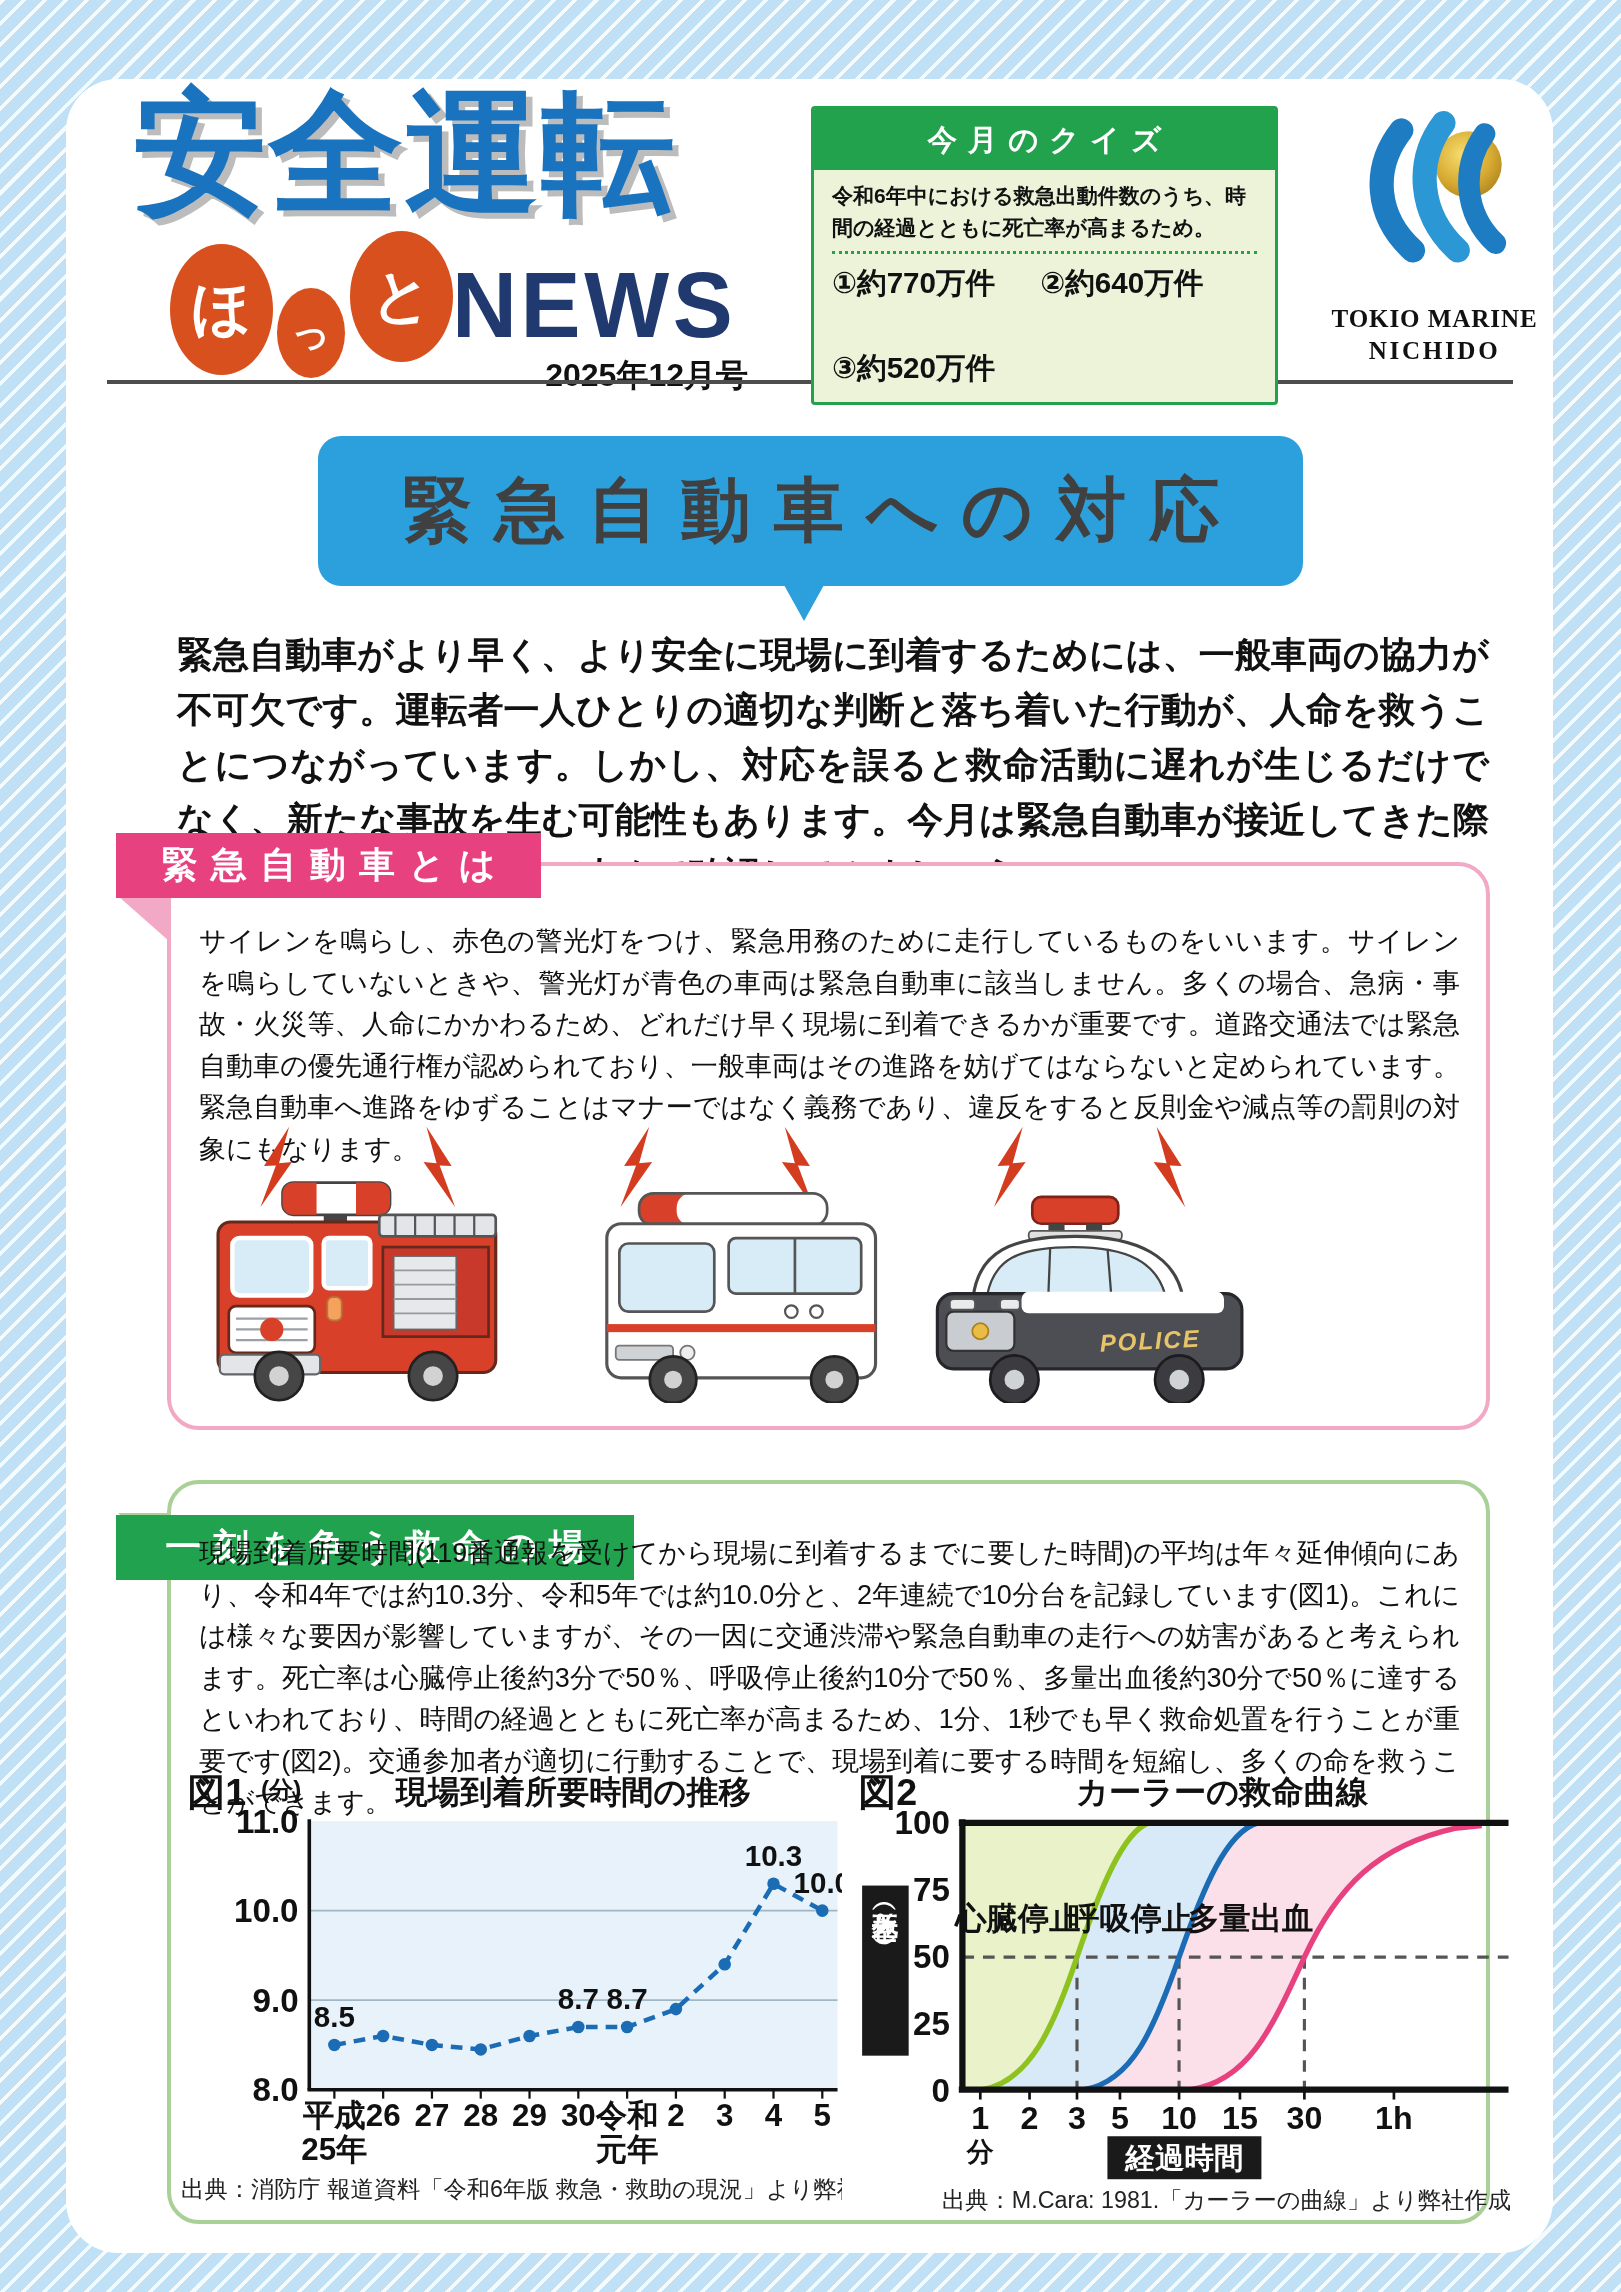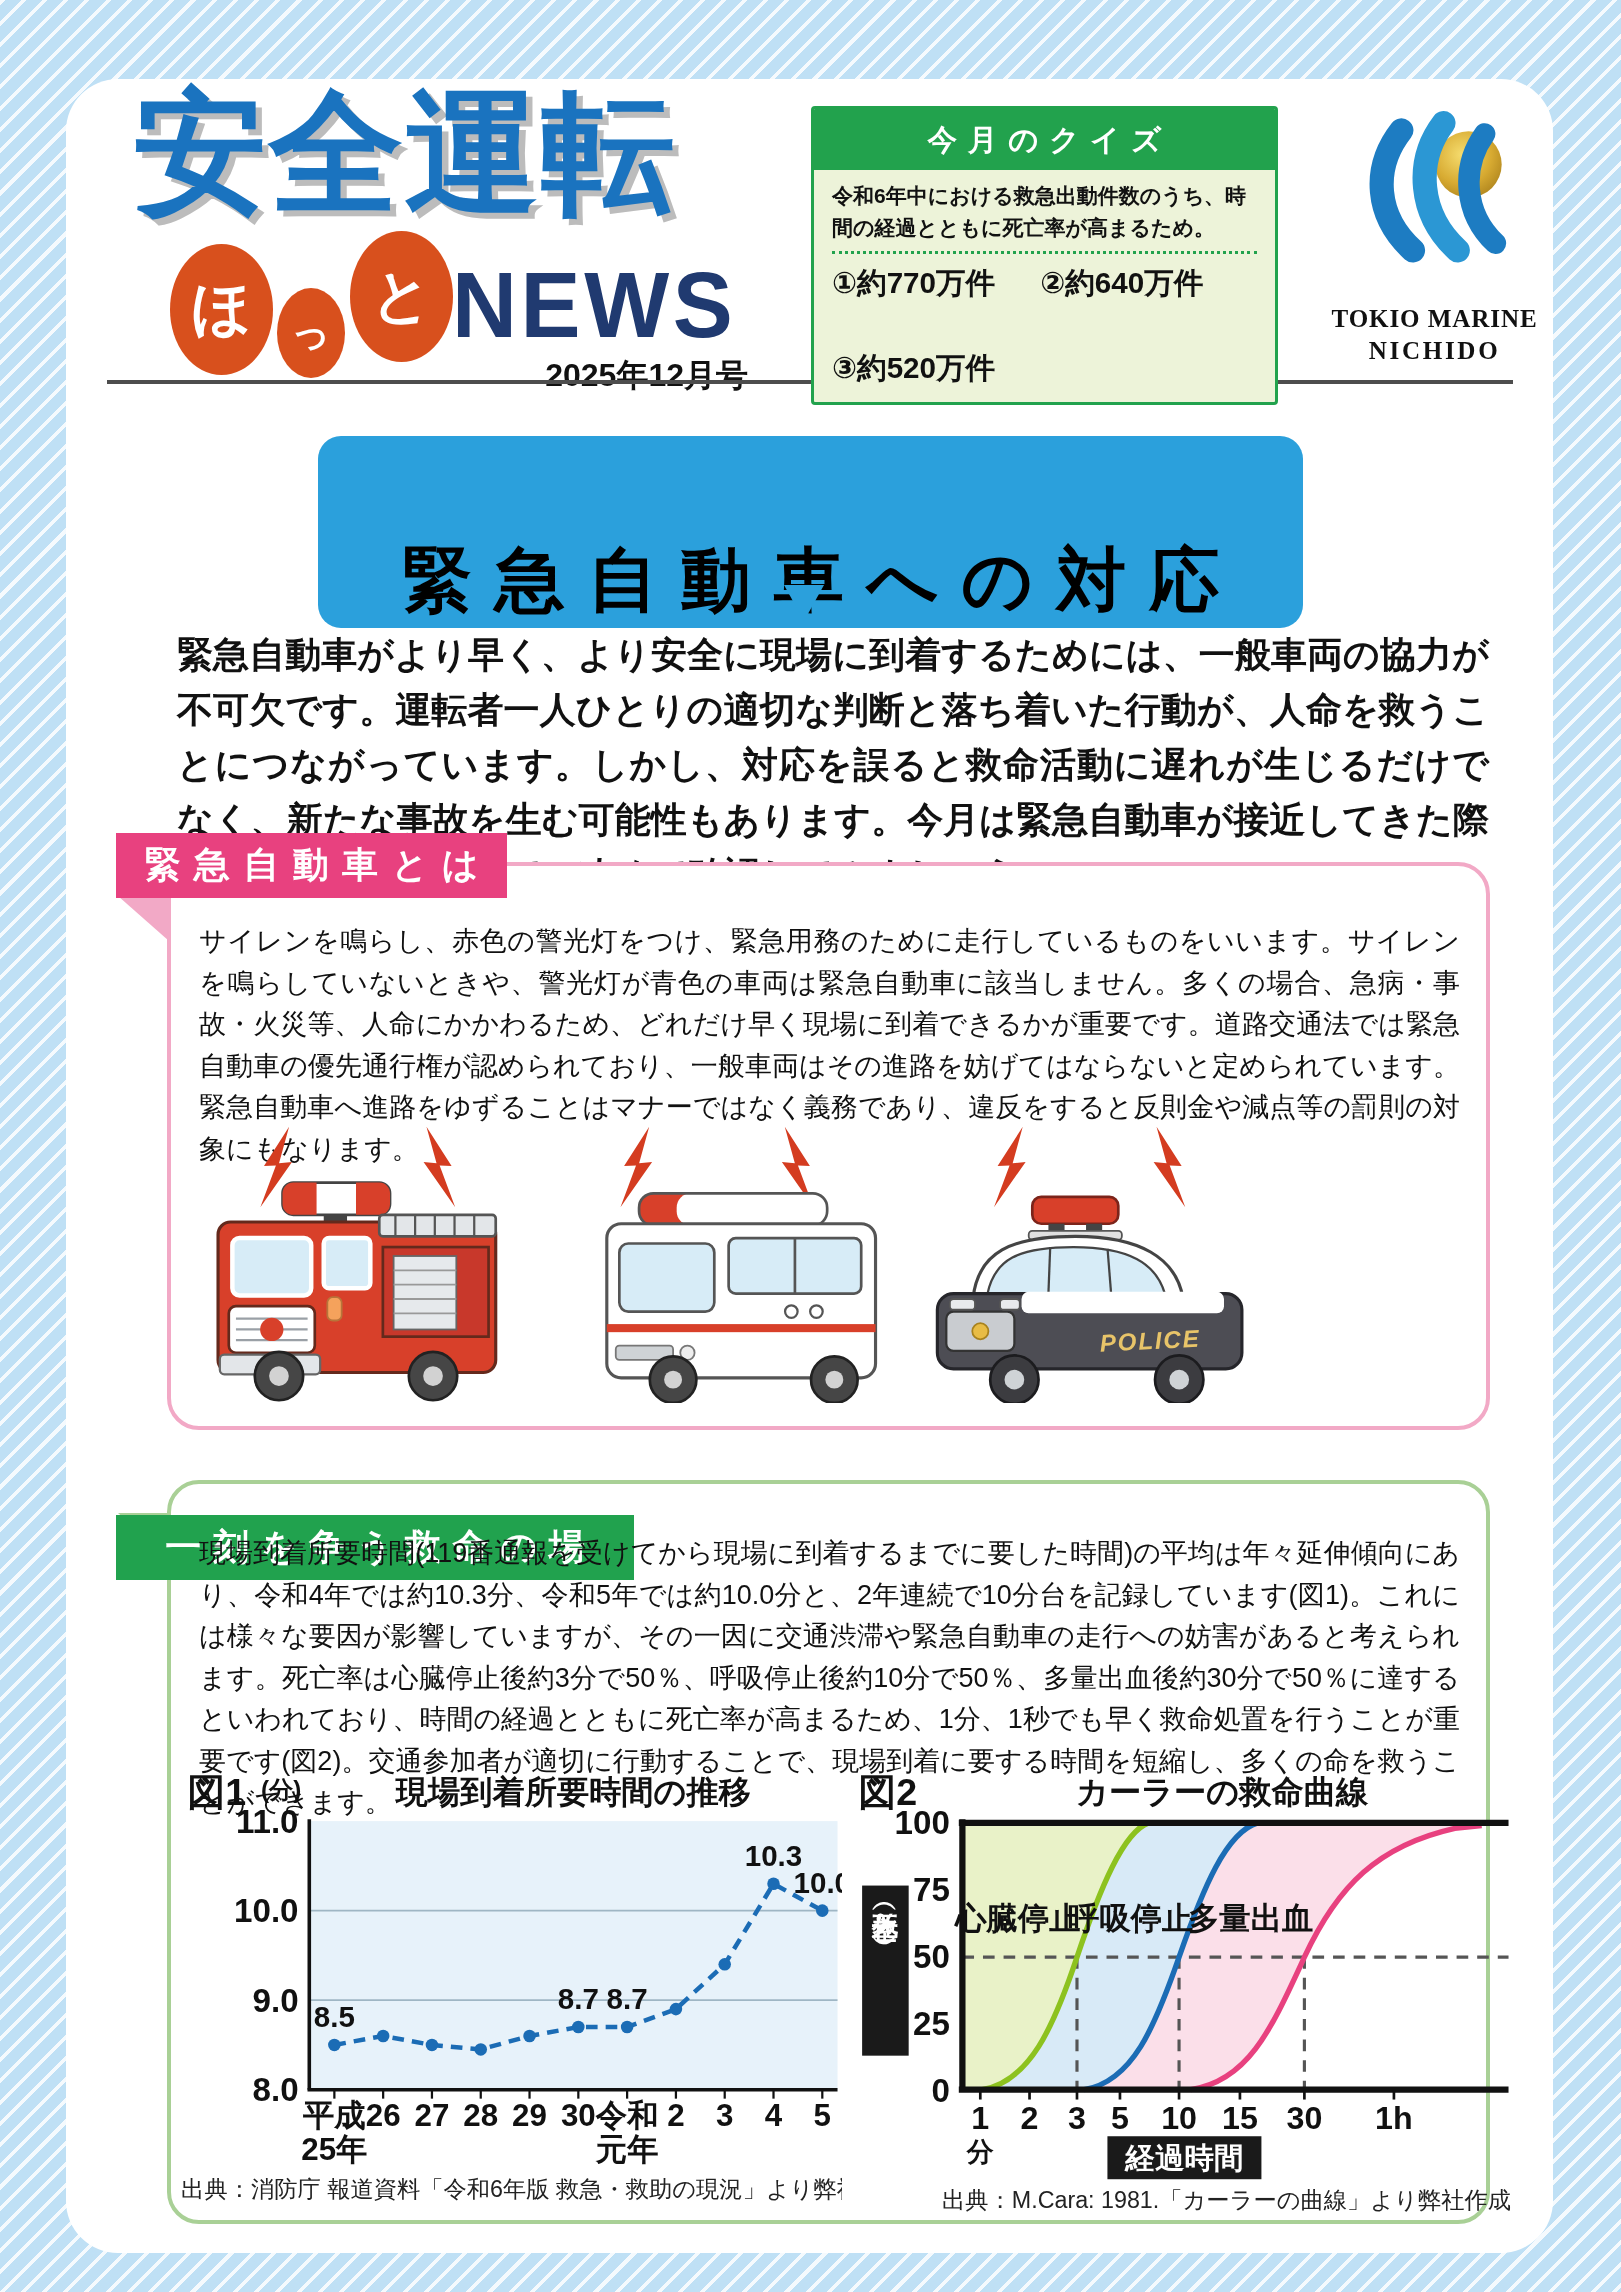--- a/index.html
+++ b/index.html
@@ -19,30 +19,30 @@
   .divider{left:107px;top:380px;width:1406px;height:3.6px;background:#4d4d4d;}
   
   .quiz{left:811px;top:106px;width:461px;border:3.6px solid #22a24d;border-radius:4px;background:#edf3d9;overflow:hidden;}
   .quiz-head{background:#22a24d;color:#fff;text-align:center;font-size:29.6px;font-weight:700;letter-spacing:10.7px;
     padding:10.7px 0 9px 10.7px;}
   .quiz-body{padding:10.7px 18px 14.3px 18px;}
   .quiz-q{font-size:21px;font-weight:700;line-height:1.5;}
   .quiz-dots{border-bottom:3.6px dotted #22a24d;margin:7.2px 0 9px 0;}
   .quiz-opts{display:flex;flex-wrap:wrap;column-gap:27px;row-gap:3.6px;font-size:29.6px;font-weight:800;line-height:1.35;gap:45px;}
   
-  .banner{left:318px;top:436px;width:985px;height:192px;background:#2ba0dc;border-radius:23px;
-    display:flex;align-items:flex-end;justify-content:center;color:#000000;font-size:70px;font-weight:800;
+  .banner{left:318px;top:436px;width:985px;height:150px;background:#2ba0dc;border-radius:23px;
+    display:flex;align-items:center;justify-content:center;color:#404040;font-size:70px;font-weight:800;
     letter-spacing:23px;text-indent:23px;}
   .banner-tip{left:784px;top:585px;width:0;height:0;border-left:20.6px solid transparent;
     border-right:20.6px solid transparent;border-top:36px solid #2ba0dc;}
   .intro{left:177px;top:627px;width:1312px;font-size:36px;font-weight:800;line-height:1.53;text-align:justify;}
   
   .sec-head{height:65px;display:flex;align-items:center;justify-content:center;color:#fff;
     font-size:36px;font-weight:700;z-index:3;}
-  .pink-head{left:116px;top:833px;width:391px;background:#e8417f;letter-spacing:13.4px;text-indent:13.4px;}
+  .pink-head{left:116px;top:833px;width:425px;background:#e8417f;letter-spacing:13.4px;text-indent:13.4px;}
   .green-head{left:116px;top:1515px;width:518px;background:#21a24e;letter-spacing:11.6px;text-indent:11.6px;}
   .fold{width:51px;height:45px;z-index:2;}
   .pink-fold{left:118px;top:896px;background:#f2a9c6;clip-path:polygon(100% 0,100% 100%,0 0);}
   .green-fold{left:118px;top:1513px;background:#a9d096;clip-path:polygon(100% 0,100% 100%,0 0);}
   .frame{background:#fff;border-radius:32px;z-index:1;}
   .pink-frame{left:167px;top:862px;width:1315px;height:560px;border:4.5px solid #f2a9c6;}
   .green-frame{left:167px;top:1480px;width:1315px;height:736px;border:4.5px solid #a9d096;}
   .sec-body{font-size:27px;font-weight:500;line-height:1.54;text-align:justify;z-index:4;}
   .s1-body{left:199px;top:921px;width:1261px;}
   .s1-note{left:199px;top:1089px;font-size:21.5px;font-weight:500;}

